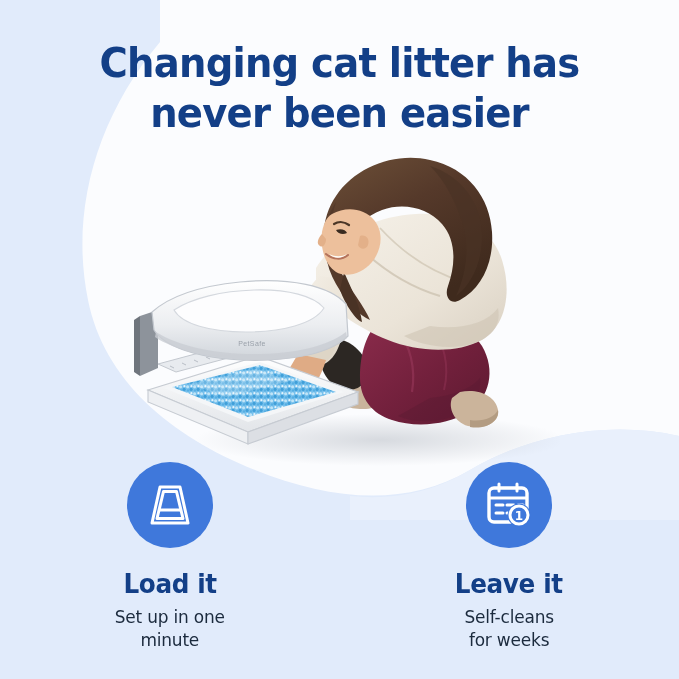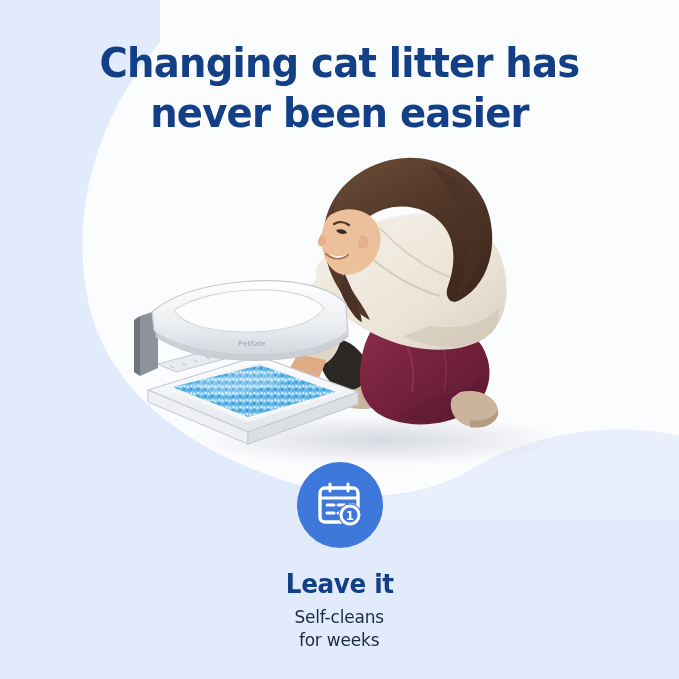--- a/index.html
+++ b/index.html
@@ -298,20 +298,34 @@
                  C 80 192, 52 184, 44 170 Z"></path>
         <path fill="#c9cdd3" opacity="0.8" d="M 26 192 C 48 206, 84 214, 124 214 C 166 214, 198 206, 216 192
                  L 217 198 C 198 213, 164 221, 122 220 C 80 219, 44 210, 25 197 Z"></path>
         <text x="122" y="206" font-family="Liberation Sans, sans-serif" font-size="7" fill="#9aa1aa" text-anchor="middle" letter-spacing="0.4">PetSafe</text>
       </g>
     </svg>
   </div>
 
   <div class="features">
 
+    <div class="feature">
+      <div class="icon-circle">
+        <svg width="52" height="52" viewBox="0 0 52 52" xmlns="http://www.w3.org/2000/svg">
+          <path fill="none" stroke="#ffffff" stroke-width="3" stroke-linejoin="round" d="M 16 8 L 36 8 L 44 44 L 8 44 Z"></path>
+          <path fill="none" stroke="#ffffff" stroke-width="3" stroke-linejoin="round" d="M 19.5 12.5 L 32.5 12.5 L 39 39.5 L 13 39.5 Z"></path>
+          <path stroke="#ffffff" stroke-width="3" stroke-linecap="round" d="M 15.5 31 L 36.5 31"></path>
+        </svg>
+      </div>
+      <div class="feature-title">Load it</div>
+      <div class="feature-sub">
+        <span>Set up in one</span><br>
+        <span>minute</span>
+      </div>
+    </div>
 
     <div class="feature">
       <div class="icon-circle">
         <svg width="52" height="52" viewBox="0 0 52 52" xmlns="http://www.w3.org/2000/svg">
           <path stroke="#ffffff" stroke-width="3" stroke-linecap="round" d="M 16 5 L 16 12"></path>
           <path stroke="#ffffff" stroke-width="3" stroke-linecap="round" d="M 34 5 L 34 12"></path>
           <rect x="6" y="9" width="38" height="34" rx="5" ry="5" fill="none" stroke="#ffffff" stroke-width="3.4"></rect>
           <path stroke="#ffffff" stroke-width="3" d="M 6 19 L 44 19"></path>
           <g stroke="#ffffff" stroke-width="3" stroke-linecap="round">
             <path d="M 13 26 L 20 26"></path>

